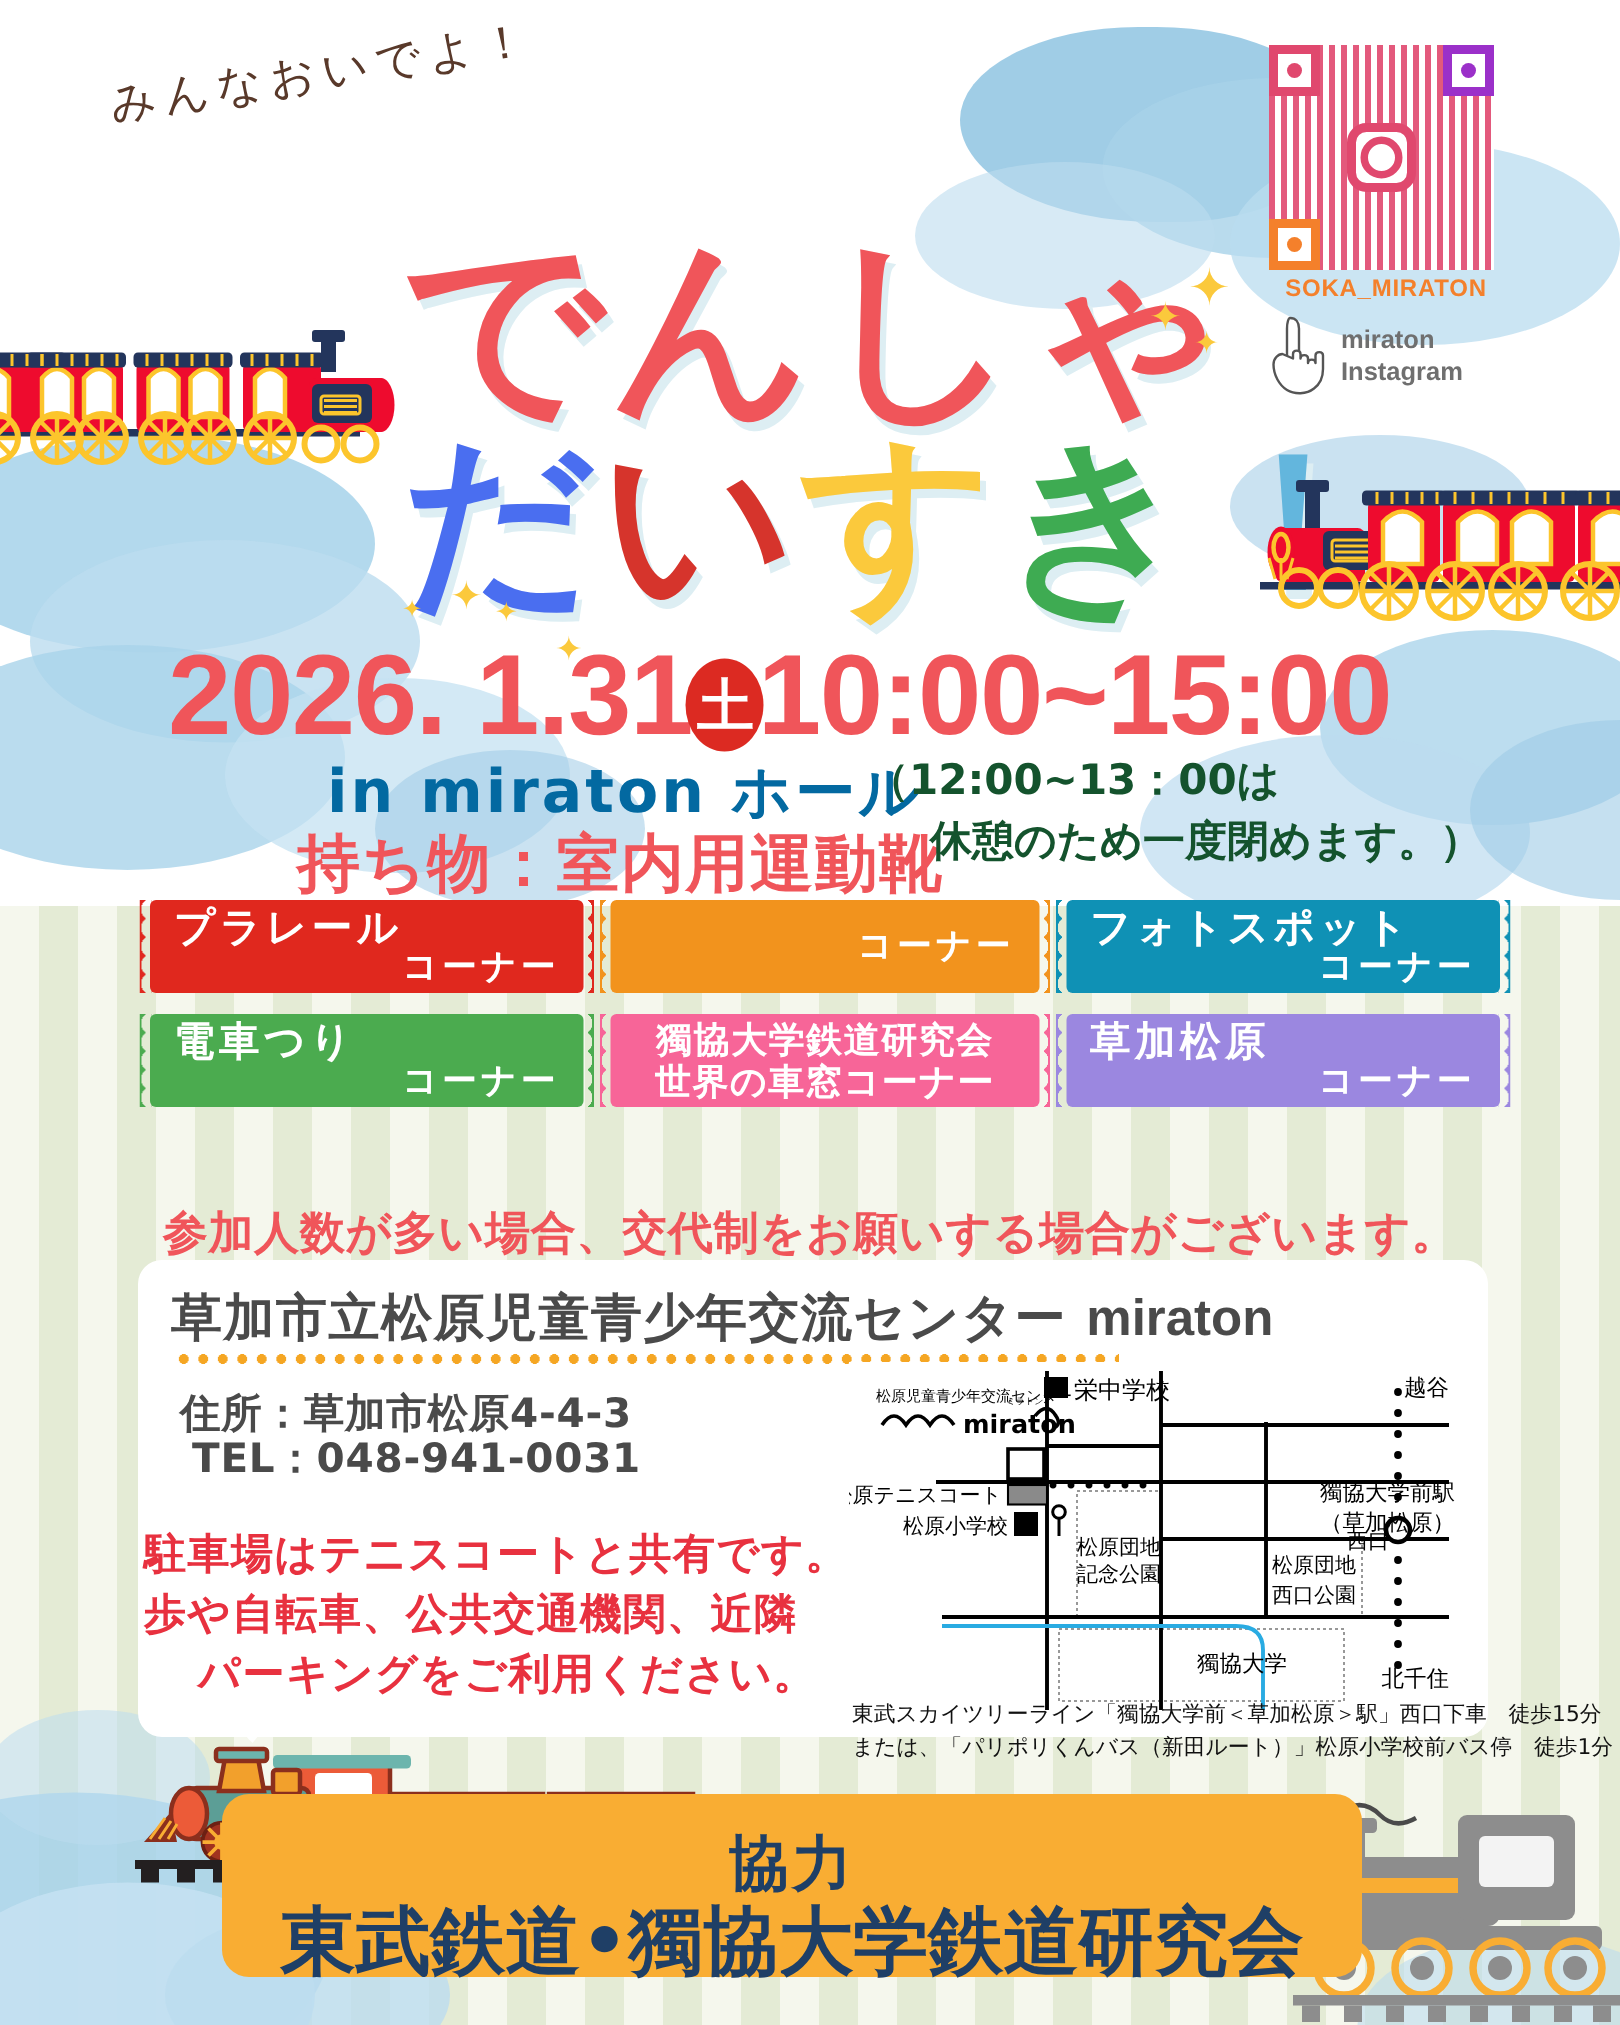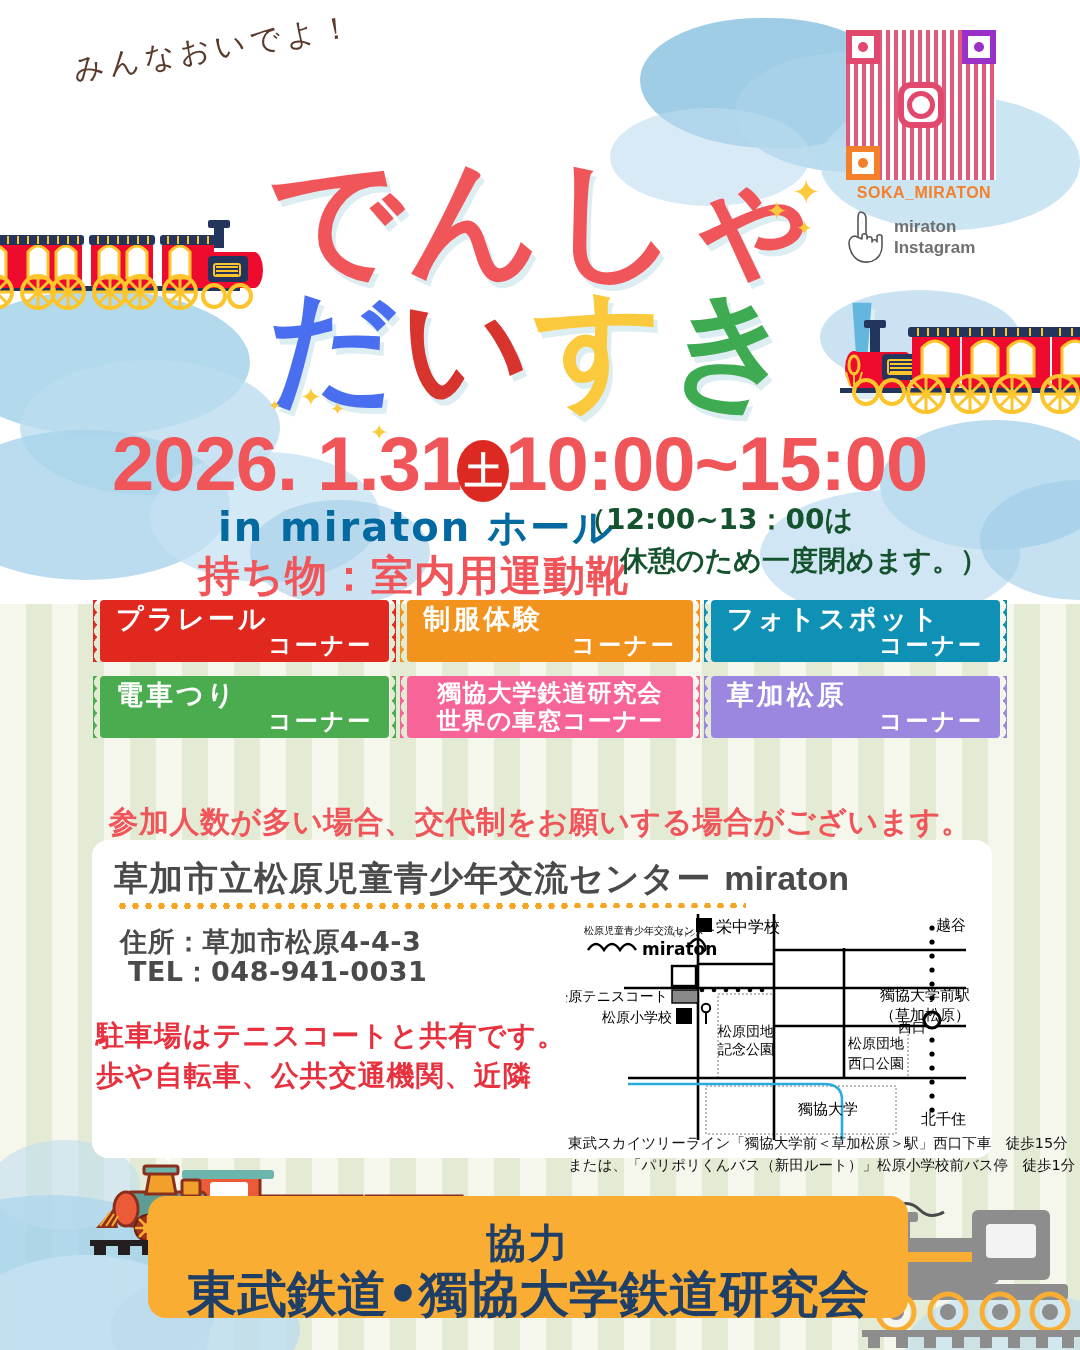--- a/index.html
+++ b/index.html
@@ -392,21 +392,20 @@
     <span class="l2">休憩のため一度閉めます。）</span>
   </div>
 
   <div id="tags">
     <div class="tag-row">
       <div class="tag tag-w1" style="background:#e0281e;color:#e0281e;">
         <div class="tag-a">プラレール</div>
         <div class="tag-b">コーナー</div>
       </div>
       <div class="tag tag-w2" style="background:#f2931d;color:#f2931d;">
-        <div class="tag-a">制服体験</div>
         <div class="tag-b">コーナー</div>
       </div>
       <div class="tag tag-w3" style="background:#0f91b5;color:#0f91b5;">
         <div class="tag-a">フォトスポット</div>
         <div class="tag-b">コーナー</div>
       </div>
     </div>
     <div class="tag-row">
       <div class="tag tag-w1" style="background:#4bab4f;color:#4bab4f;">
         <div class="tag-a">電車つり</div>
@@ -429,20 +428,21 @@
     <div id="card-title">
       <span>草加市立松原児童青少年交流センター</span>
       <span class="brand">miraton</span>
     </div>
     <div id="dot-rule"></div>
     <div id="addr">住所：草加市松原4-4-3</div>
     <div id="tel">TEL：048-941-0031</div>
     <div id="parking">
       <span>駐車場はテニスコートと共有です。</span>
       <span>徒歩や自転車、公共交通機関、近隣</span>
+      <span class="l3">パーキングをご利用ください。</span>
     </div>
 
     <div id="map-wrap">
       <svg id="map-svg" width="414" height="236" viewBox="0 0 414 236" font-family="DejaVu Sans, sans-serif">
         <rect x="0" y="0" width="414" height="236" fill="#ffffff"></rect>
 
         <g fill="#ffffff" stroke="#777" stroke-width="1" stroke-dasharray="2 2">
           <rect x="152" y="86" width="56" height="84"></rect>
           <rect x="278" y="118" width="64" height="52"></rect>
           <rect x="140" y="178" width="190" height="48"></rect>

